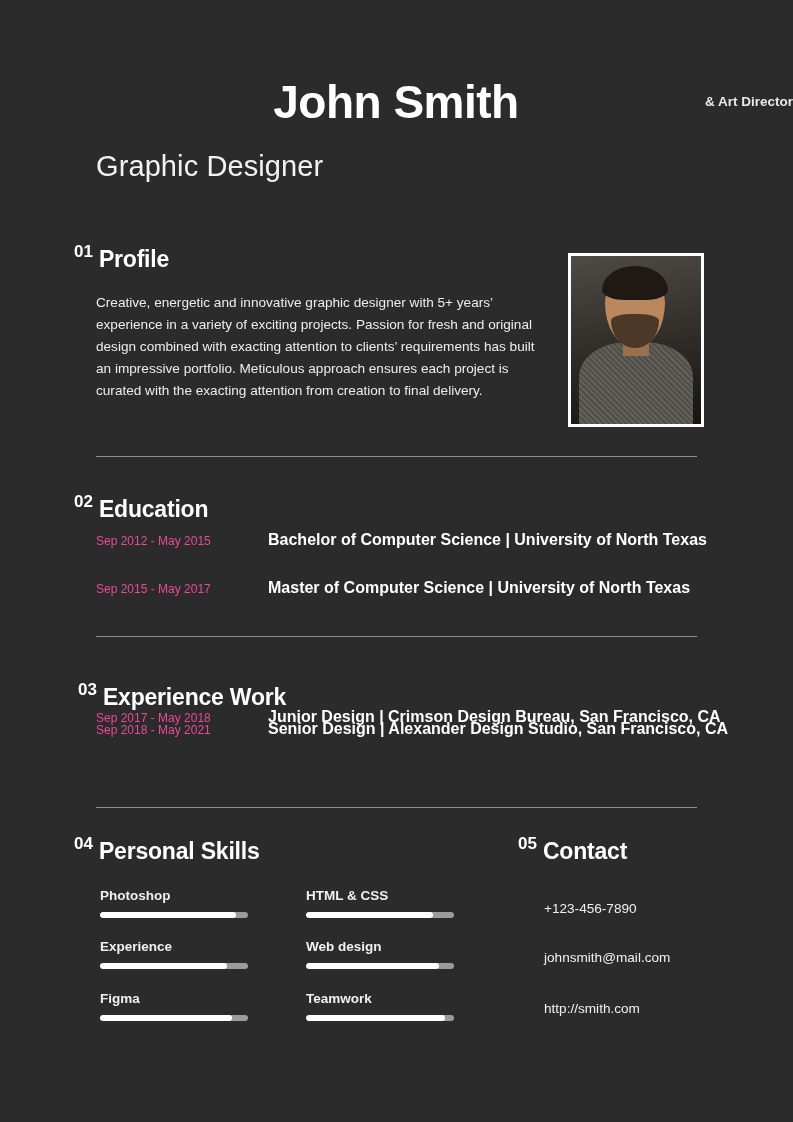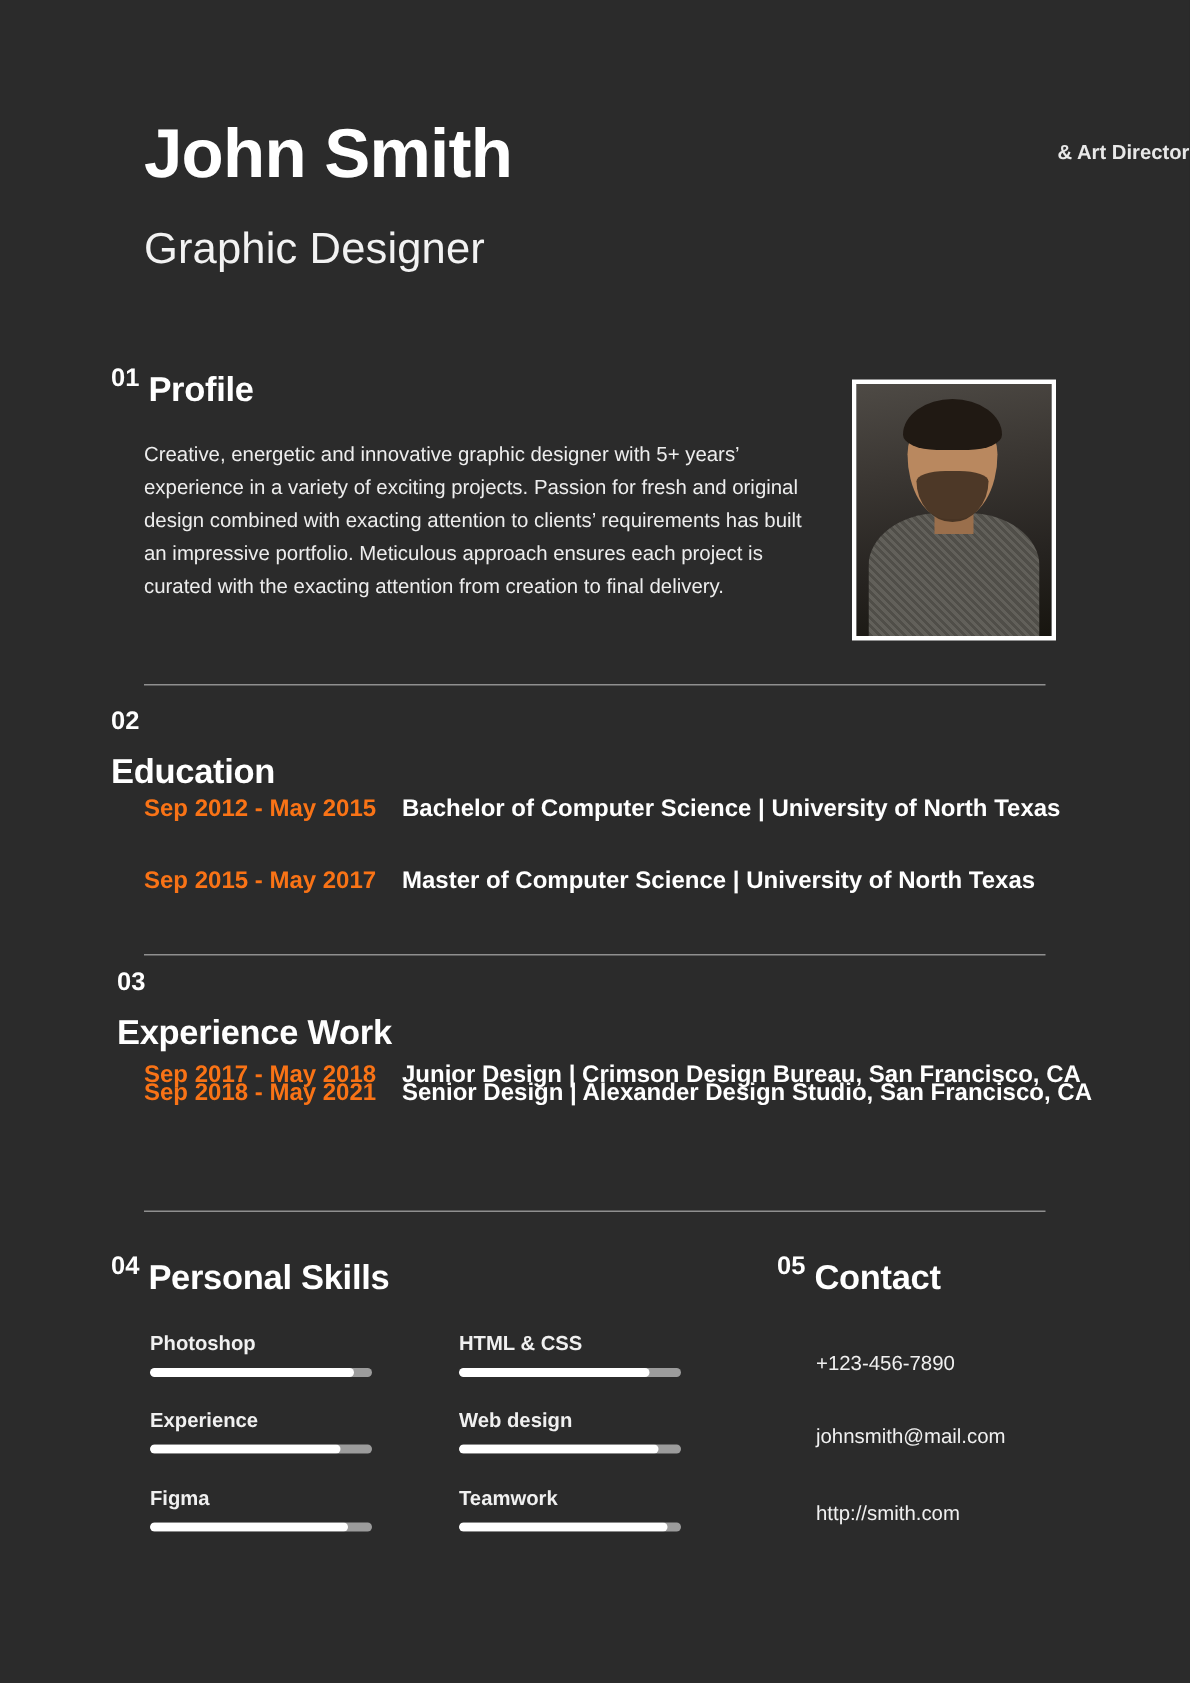--- a/index.html
+++ b/index.html
@@ -28,20 +28,21 @@
     top: 78px;
     width: 600px;
   }
   .name {
     font-size: 46px;
     font-weight: bold;
     letter-spacing: -0.5px;
     line-height: 1.05;
     color: #ffffff;
     margin: 0;
+    text-align: center;
   }
   .role {
     font-size: 29px;
     font-weight: normal;
     color: #f2f2f2;
     margin: 24px 0 0 0;
     letter-spacing: 0.1px;
   }
   .tagline {
     position: absolute;
@@ -156,32 +157,32 @@
     height: 1px;
     background: #8f8f8f;
     left: 96px;
     width: 601px;
   }
   .div-1 { top: 456px; }
   .div-2 { top: 636px; }
   .div-3 { top: 807px; }
 
   
-  .edu-head { left: 74px; top: 481px; flex-direction: column; }
-  .exp-head { left: 78px; top: 655px; flex-direction: column; }
+  .edu-head { left: 74px; top: 496px; }
+  .exp-head { left: 78px; top: 684px; }
 
   .entry {
     position: absolute;
     display: flex;
     align-items: baseline;
   }
   .entry .date {
-    font-size: 16px;
-    font-weight: bold;
-    color: #f97316;
+    font-size: 12px;
+    font-weight: normal;
+    color: #ec4899;
     width: 172px;
     flex: none;
   }
   .entry .desc {
     font-size: 16px;
     font-weight: bold;
     color: #ffffff;
     white-space: nowrap;
   }
   .edu-0 { left: 96px; top: 531px; }

